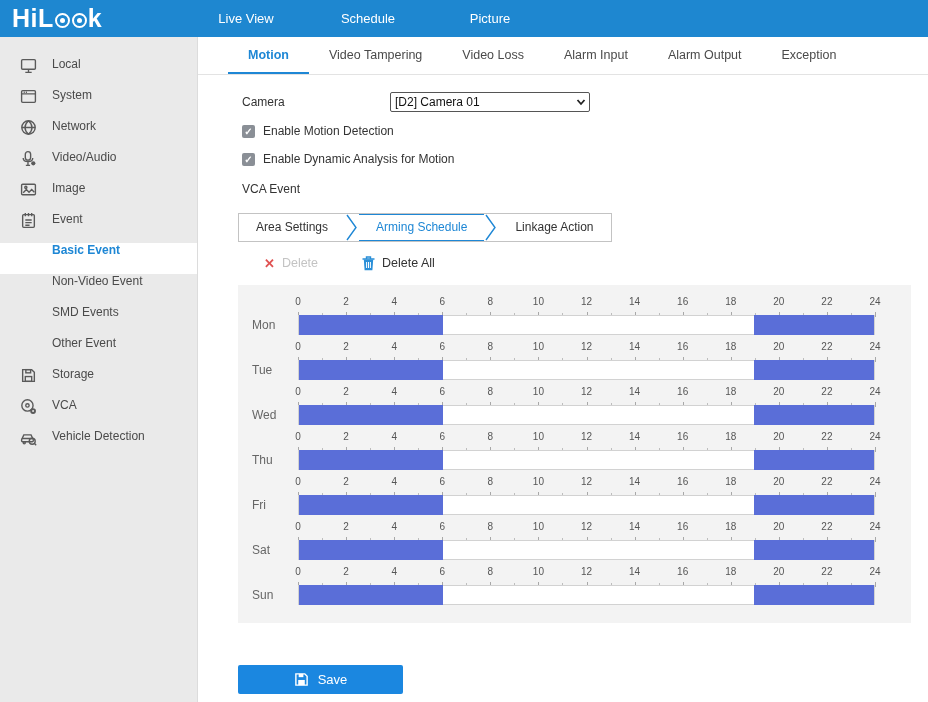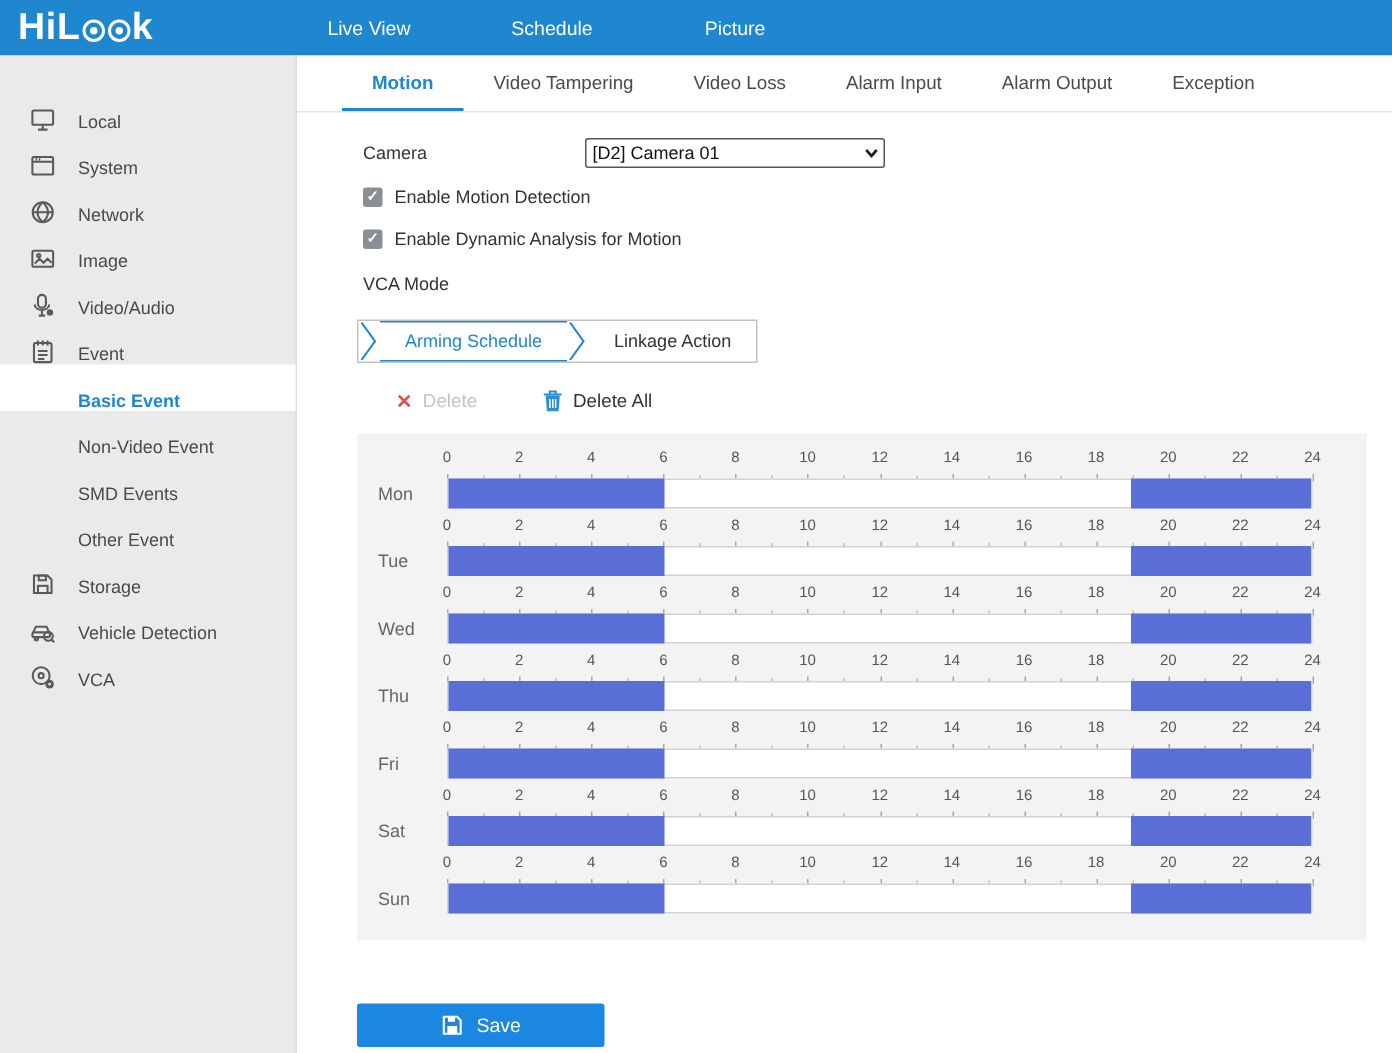--- a/index.html
+++ b/index.html
@@ -18,21 +18,21 @@
   
   .topbar{position:absolute;top:0;left:0;right:0;height:37px;background:var(--topbar);display:flex;align-items:stretch;}
   .logo{width:185px;display:flex;align-items:center;padding-left:12px;color:#fff;font-size:25px;font-weight:bold;letter-spacing:.5px;}
   .logo .ring{display:inline-flex;align-items:center;justify-content:center;width:15px;height:15px;border:2.5px solid #fff;border-radius:50%;margin:3px 1px 0 1px;}
   .logo .ring::after{content:"";width:5px;height:5px;border-radius:50%;background:#fff;}
   .topnav{display:flex;}
   .nav-item{width:122px;text-align:center;line-height:37px;color:#fff;font-size:13px;cursor:pointer;}
   .nav-item.active{background:#e9f1fa;color:#1b80d2;font-weight:bold;}
   
   .sidebar{position:absolute;top:37px;left:0;bottom:0;width:198px;background:#eaeaea;border-right:1px solid #dcdcdc;padding-top:20px;}
-  .side-item{height:31px;display:flex;align-items:flex-end;padding-left:20px;font-size:12px;color:#4a4a4a;cursor:pointer;}
+  .side-item{height:31px;display:flex;align-items:flex-start;padding-left:20px;font-size:12px;color:#4a4a4a;cursor:pointer;}
   .side-item .icn{width:17px;height:17px;margin-right:15px;display:flex;align-items:center;justify-content:center;flex:none;}
   .side-item .icn svg{stroke:#5a5a5a;fill:none;stroke-width:1.3;}
   .side-item.indent{padding-left:52px;}
   .side-item.active{background:#fff;color:var(--accent);font-weight:bold;}
   
   .content{position:absolute;top:37px;left:198px;right:0;bottom:0;background:#fff;}
   .tabbar{display:flex;padding-left:30px;height:38px;border-bottom:1px solid #e3e3e3;}
   .tab{padding:0 20px;line-height:36px;font-size:12.5px;color:#4a4a4a;cursor:pointer;}
   .tab.active{color:var(--accent);font-weight:bold;border-bottom:2px solid var(--accent);}
   
@@ -112,40 +112,40 @@
         <svg width="17" height="17" viewBox="0 0 16 16">
           <circle cx="8" cy="8" r="6.3"></circle>
           <path d="M1.7 8h12.6M8 1.7c-4.4 3.9-4.4 8.7 0 12.6M8 1.7c4.4 3.9 4.4 8.7 0 12.6"></path>
         </svg>
       </span>
     <span>Network</span>
   </div>
   <div class="side-item">
     <span class="icn">
         <svg width="17" height="17" viewBox="0 0 16 16">
+          <rect x="5" y="1.5" width="5" height="8" rx="2.5"></rect>
+          <path d="M3 7.5c0 4.5 9 4.5 9 0M7.5 11.5v3M5.5 14.5h4"></path>
+          <circle cx="12.5" cy="12.5" r="2" fill="#5a5a5a" stroke="none"></circle>
+        </svg>
+      </span>
+    <span>Video/Audio</span>
+  </div>
+  <div class="side-item">
+    <span class="icn">
+        <svg width="17" height="17" viewBox="0 0 16 16">
           <rect x="1.5" y="3" width="13" height="10" rx="1"></rect>
           <path d="M3 11l3-3 2.5 2.5L11 8l2.5 2.5"></path>
           <circle cx="5.5" cy="6" r="1"></circle>
         </svg>
       </span>
     <span>Image</span>
   </div>
   <div class="side-item">
     <span class="icn">
         <svg width="17" height="17" viewBox="0 0 16 16">
-          <rect x="5" y="1.5" width="5" height="8" rx="2.5"></rect>
-          <path d="M3 7.5c0 4.5 9 4.5 9 0M7.5 11.5v3M5.5 14.5h4"></path>
-          <circle cx="12.5" cy="12.5" r="2" fill="#5a5a5a" stroke="none"></circle>
-        </svg>
-      </span>
-    <span>Video/Audio</span>
-  </div>
-  <div class="side-item">
-    <span class="icn">
-        <svg width="17" height="17" viewBox="0 0 16 16">
           <rect x="2.5" y="2.5" width="11" height="12" rx="1"></rect>
           <path d="M5 1v3M8 1v3M11 1v3M5 7.5h6M5 10h6M5 12.5h4"></path>
         </svg>
       </span>
     <span>Event</span>
   </div>
   <div class="side-item indent active">
     <span>Basic Event</span>
   </div>
   <div class="side-item indent">
@@ -159,43 +159,43 @@
   </div>
   <div class="side-item">
     <span class="icn">
         <svg width="17" height="17" viewBox="0 0 16 16">
           <path d="M2.5 2.5h8.5l2.5 2.5v8.5h-11z"></path>
           <rect x="5" y="9" width="6" height="4.5"></rect>
           <rect x="5.5" y="2.5" width="4.5" height="3"></rect>
         </svg>
       </span>
     <span>Storage</span>
+  </div>
+  <div class="side-item">
+    <span class="icn">
+        <svg width="17" height="17" viewBox="0 0 16 16">
+          <circle cx="7" cy="7" r="5.3"></circle>
+          <circle cx="7" cy="7" r="1.6"></circle>
+          <circle cx="12.3" cy="12.3" r="2.7" fill="#5a5a5a" stroke="none"></circle>
+          <circle cx="12.3" cy="12.3" r="0.9" fill="#eaeaea" stroke="none"></circle>
+        </svg>
+      </span>
+    <span>VCA</span>
   </div>
   <div class="side-item">
     <span class="icn">
         <svg width="17" height="17" viewBox="0 0 16 16">
           <path d="M2 9l1.6-3.5h6.8L12 9"></path>
           <rect x="1.5" y="9" width="11" height="3" rx="1"></rect>
           <circle cx="4" cy="13" r="1"></circle>
           <circle cx="11.5" cy="11.5" r="2.8"></circle>
           <path d="M13.5 13.5L15.2 15.2"></path>
         </svg>
       </span>
     <span>Vehicle Detection</span>
-  </div>
-  <div class="side-item">
-    <span class="icn">
-        <svg width="17" height="17" viewBox="0 0 16 16">
-          <circle cx="7" cy="7" r="5.3"></circle>
-          <circle cx="7" cy="7" r="1.6"></circle>
-          <circle cx="12.3" cy="12.3" r="2.7" fill="#5a5a5a" stroke="none"></circle>
-          <circle cx="12.3" cy="12.3" r="0.9" fill="#eaeaea" stroke="none"></circle>
-        </svg>
-      </span>
-    <span>VCA</span>
   </div>
 </div>
 
 <div class="content">
 
   <div class="tabbar">
     <div class="tab active">Motion</div>
     <div class="tab">Video Tampering</div>
     <div class="tab">Video Loss</div>
     <div class="tab">Alarm Input</div>
@@ -217,25 +217,26 @@
     </div>
     <div class="check-row">
       <span class="cb">✓</span>
       <span>Enable Motion Detection</span>
     </div>
     <div class="check-row">
       <span class="cb">✓</span>
       <span>Enable Dynamic Analysis for Motion</span>
     </div>
     <div class="form-row" style="margin-bottom:0;">
-      <span class="form-label">VCA Mode</span>
+      <span class="form-label">VCA Event</span>
     </div>
   </div>
 
   <div class="subtabs">
+    <div class="subtab">Area Settings</div>
     <div class="sep blue">
         <svg viewBox="0 0 14 27">
           <polyline points="2,1 11,13.5 2,26"></polyline>
         </svg>
       </div>
     <div class="subtab active">Arming Schedule</div>
     <div class="sep blue">
         <svg viewBox="0 0 14 27">
           <polyline points="2,1 11,13.5 2,26"></polyline>
         </svg>

